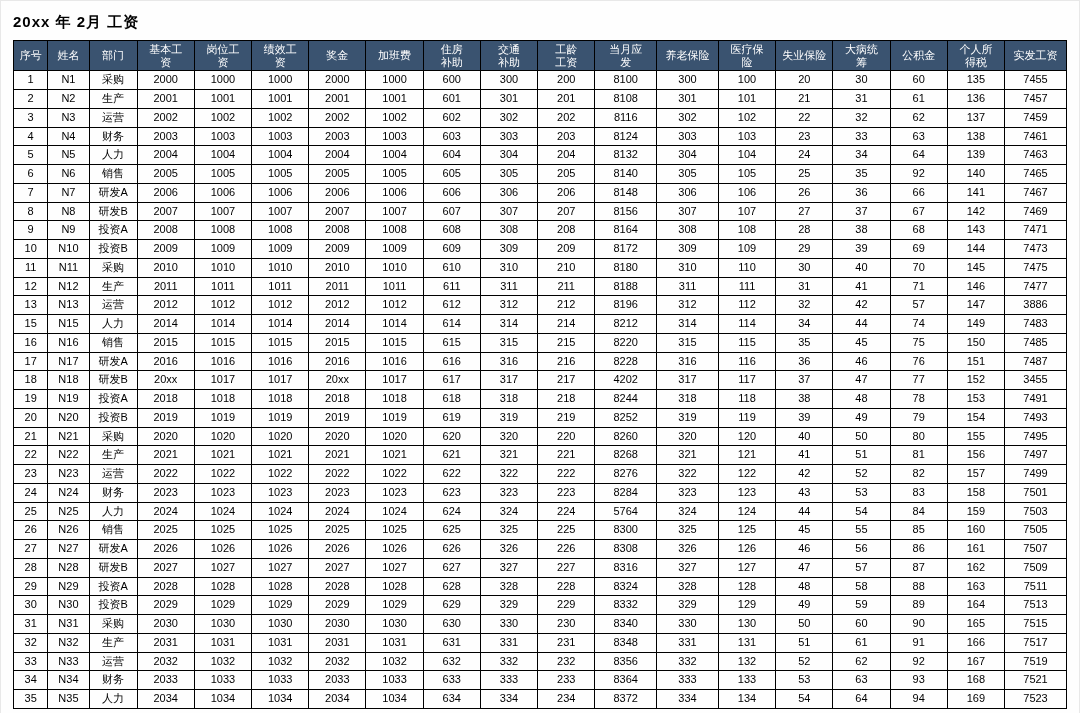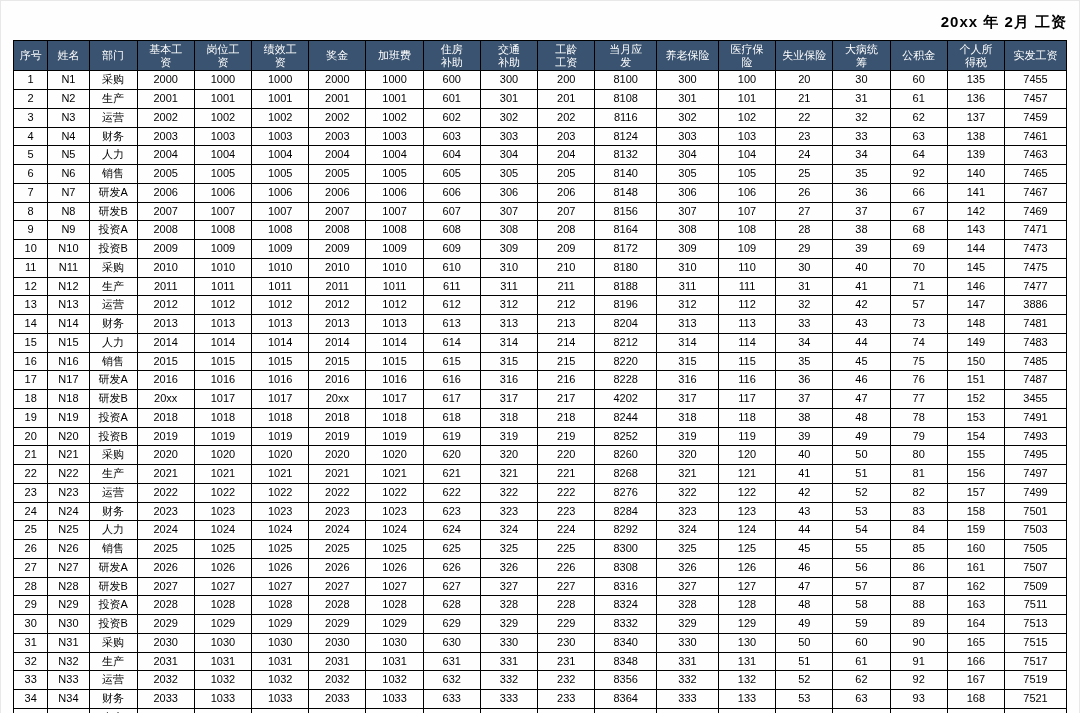--- a/index.html
+++ b/index.html
@@ -13,21 +13,21 @@
     width: 1080px;
     box-sizing: border-box;
     padding: 10px 12px 10px 12px;
     background: #fefefe;
     border: 1px solid #e8e8e8;
     box-shadow: 1px 1px 3px rgba(0,0,0,0.08);
   }
   .title {
     font-size: 15px;
     font-weight: bold;
-    text-align: right;
+    text-align: left;
     margin: 2px 0 8px 0;
     letter-spacing: 1px;
   }
   table {
     border-collapse: collapse;
     width: 100%;
     table-layout: fixed;
     font-size: 11px;
     color: #000;
   }
@@ -373,41 +373,20 @@
           <td>8196</td>
           <td>312</td>
           <td>112</td>
           <td>32</td>
           <td>42</td>
           <td>57</td>
           <td>147</td>
           <td>3886</td>
         </tr>
         <tr>
-          <td>14</td>
-          <td>N14</td>
-          <td>财务</td>
-          <td>2013</td>
-          <td>1013</td>
-          <td>1013</td>
-          <td>2013</td>
-          <td>1013</td>
-          <td>613</td>
-          <td>313</td>
-          <td>213</td>
-          <td>8204</td>
-          <td>313</td>
-          <td>113</td>
-          <td>33</td>
-          <td>43</td>
-          <td>73</td>
-          <td>148</td>
-          <td>7481</td>
-        </tr>
-        <tr>
           <td>15</td>
           <td>N15</td>
           <td>人力</td>
           <td>2014</td>
           <td>1014</td>
           <td>1014</td>
           <td>2014</td>
           <td>1014</td>
           <td>614</td>
           <td>314</td>
@@ -615,21 +594,21 @@
           <td>N25</td>
           <td>人力</td>
           <td>2024</td>
           <td>1024</td>
           <td>1024</td>
           <td>2024</td>
           <td>1024</td>
           <td>624</td>
           <td>324</td>
           <td>224</td>
-          <td>8292</td>
+          <td>5764</td>
           <td>324</td>
           <td>124</td>
           <td>44</td>
           <td>54</td>
           <td>84</td>
           <td>159</td>
           <td>7503</td>
         </tr>
         <tr>
           <td>26</td>

